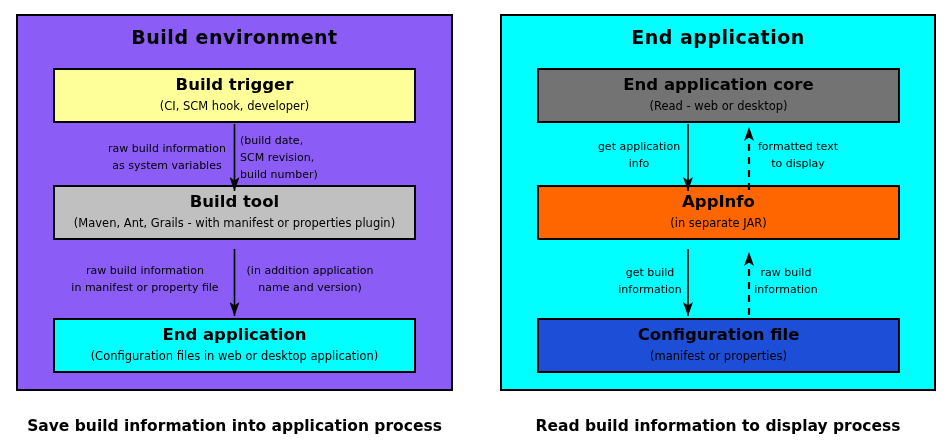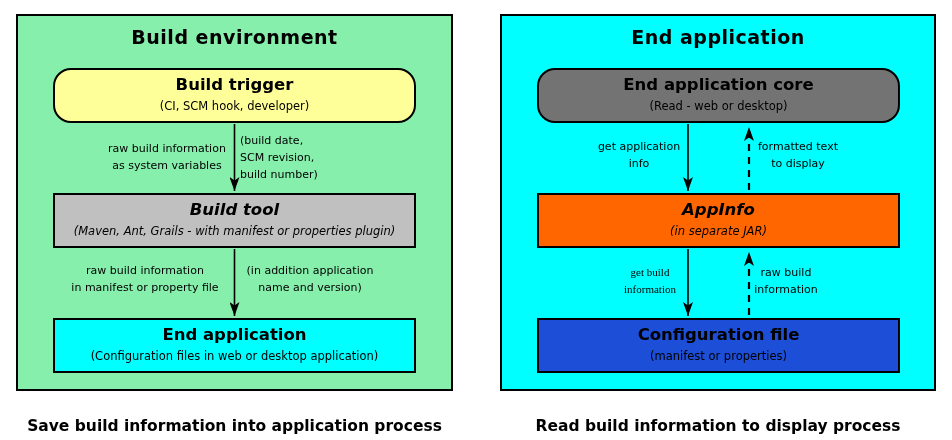--- a/index.html
+++ b/index.html
@@ -13,40 +13,40 @@
   #panelL{left:16px;width:437px;}
   #panelR{left:500px;width:436px;}
   .panel-title{
     margin:10px 0 0 0;text-align:center;font-size:19px;font-weight:bold;letter-spacing:.5px;
   }
   .node{
     position:absolute;left:35px;width:363px;height:55px;border:2px solid #000;
     box-sizing:border-box;display:flex;flex-direction:column;align-items:center;
     justify-content:flex-start;padding-top:3px;
   }
-  .pos-a{top:52px;border-radius:18px;} .pos-b{top:177px;font-style:italic;} .pos-c{top:302px;}
+  .pos-a{top:52px;} .pos-b{top:169px;} .pos-c{top:302px;}
   .node-title{font-size:16.5px;font-weight:bold;line-height:24px;white-space:nowrap;}
   .node-sub{font-size:11.5px;line-height:15px;margin-top:2px;white-space:nowrap;}
   .edge-label{
     position:absolute;font-size:11px;line-height:17px;white-space:pre-line;text-align:center;
   }
   .edge-label.align-left{text-align:left;}
   .caption{
     position:absolute;top:417px;text-align:center;font-size:15.5px;font-weight:bold;white-space:nowrap;
   }
   #capL{left:16px;width:437px;}
   #capR{left:500px;width:436px;}
   svg.arrows{position:absolute;left:0;top:0;pointer-events:none;}
 </style>
 </head>
 <body>
 
 <div class="stage">
 
-  <section class="panel" id="panelL" style="background: #86efac;">
+  <section class="panel" id="panelL" style="background: #8b5cf6;">
     <h2 class="panel-title">Build environment</h2>
 
     <div class="node pos-a" style="background: rgb(255, 255, 153);">
       <div class="node-title">Build trigger</div>
       <div class="node-sub">(CI, SCM hook, developer)</div>
     </div>
 
     <div class="node pos-b" style="background: rgb(192, 192, 192);">
       <div class="node-title">Build tool</div>
       <div class="node-sub">(Maven, Ant, Grails - with manifest or properties plugin)</div>
@@ -101,21 +101,21 @@
 build number)</div>
   <div class="edge-label" style="left:55px;top:262px;width:180px;">raw build information
 in manifest or property file</div>
   <div class="edge-label" style="left:240px;top:262px;width:140px;">(in addition application
 name and version)</div>
 
   <div class="edge-label" style="left:575px;top:138px;width:128px;">get application
 info</div>
   <div class="edge-label" style="left:734px;top:138px;width:128px;">formatted text
 to display</div>
-  <div class="edge-label" style="left:586px;top:264px;width:128px;font-family:Liberation Serif, serif;">get build
+  <div class="edge-label" style="left:586px;top:264px;width:128px;">get build
 information</div>
   <div class="edge-label" style="left:722px;top:264px;width:128px;">raw build
 information</div>
 
   <div class="caption" id="capL">Save build information into application process</div>
   <div class="caption" id="capR">Read build information to display process</div>
 
 </div>
 
 </body></html>

